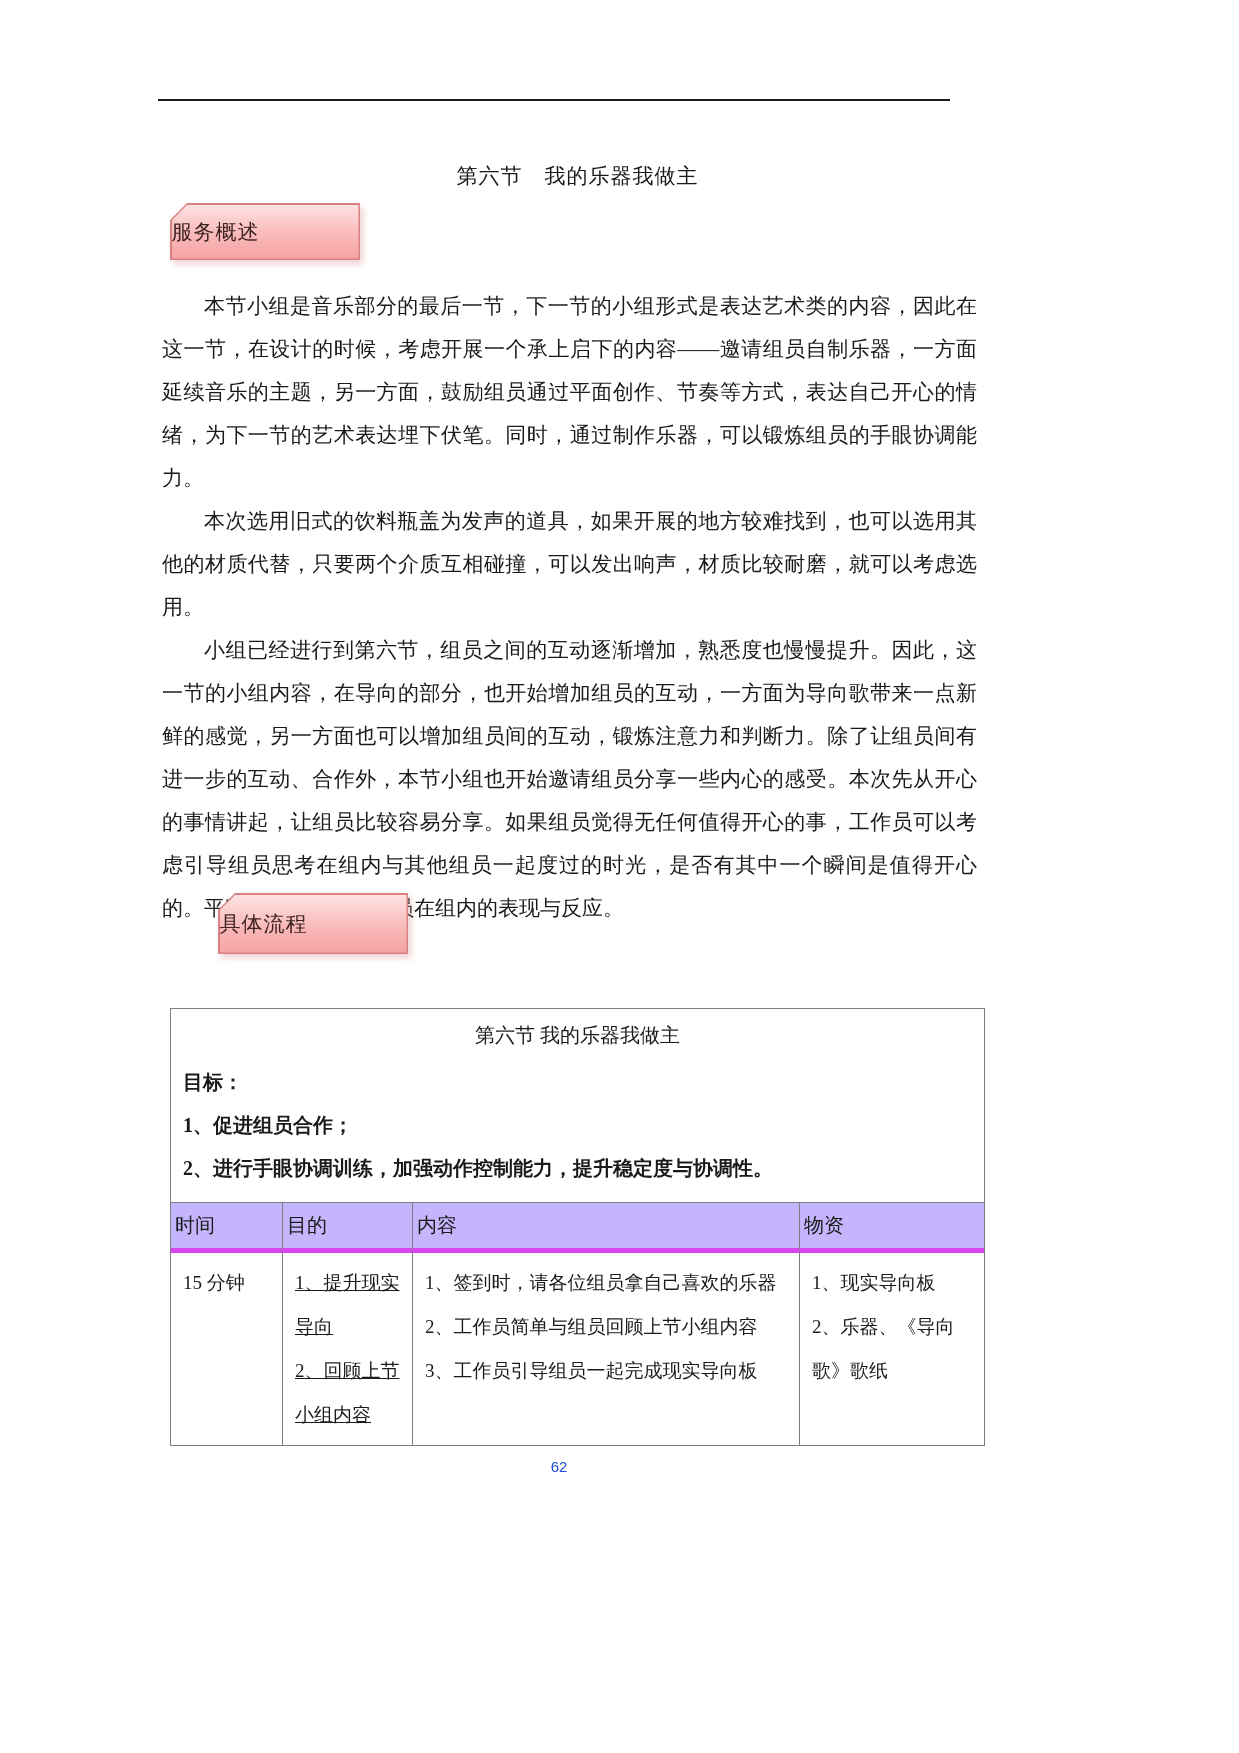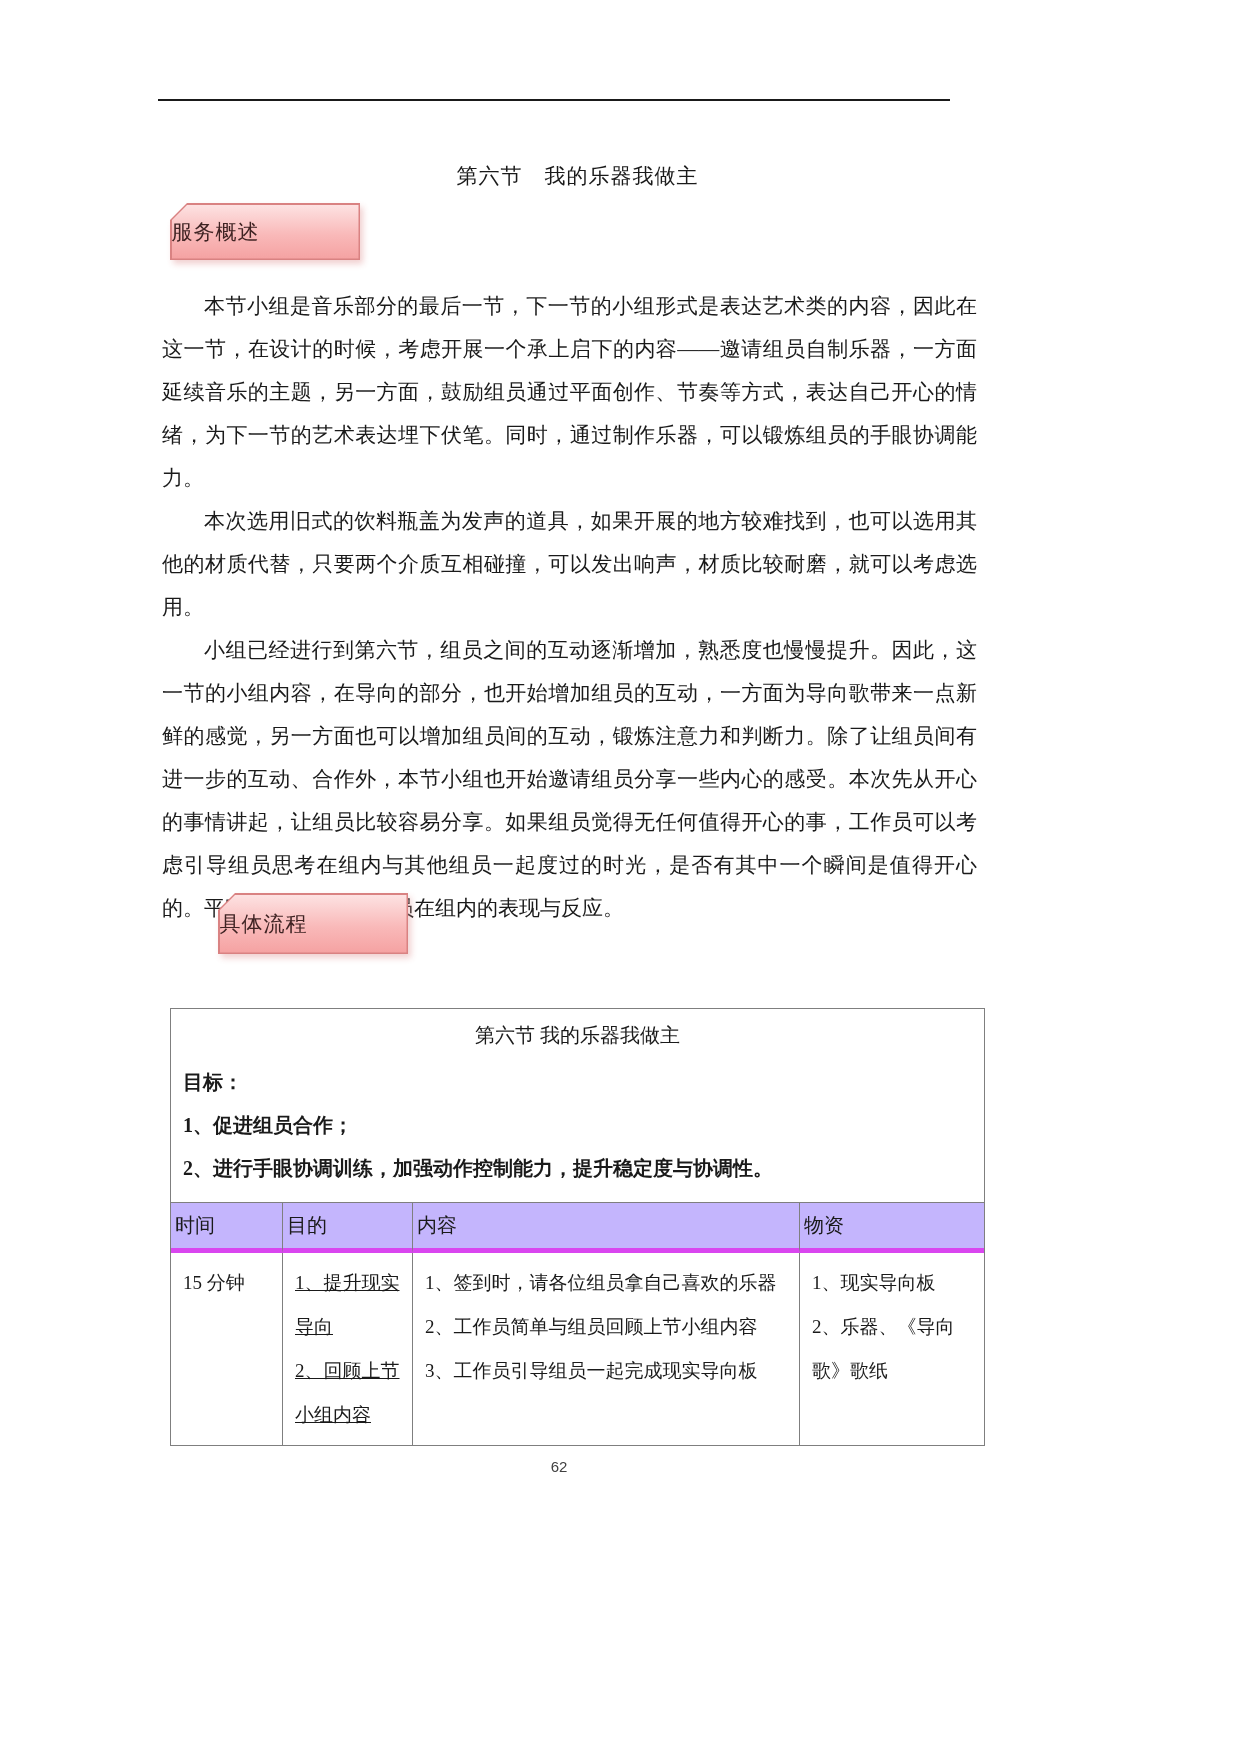--- a/index.html
+++ b/index.html
@@ -122,21 +122,21 @@
   .t-body .line { white-space: normal; }
   .cell-purpose { font-size: 19px; text-decoration: underline; }
   .page-number {
     position: absolute;
     top: 1458px;
     left: 0;
     width: 1118px;
     text-align: center;
     font-size: 15px;
     font-family: "Liberation Sans", sans-serif;
-    color: #404040;
+    color: #1d4ed8;
   }
 </style>
 </head>
 <body>
 
 <div class="page">
 
   <div class="top-rule"></div>
 
   <div class="doc-title">第六节　我的乐器我做主</div>

